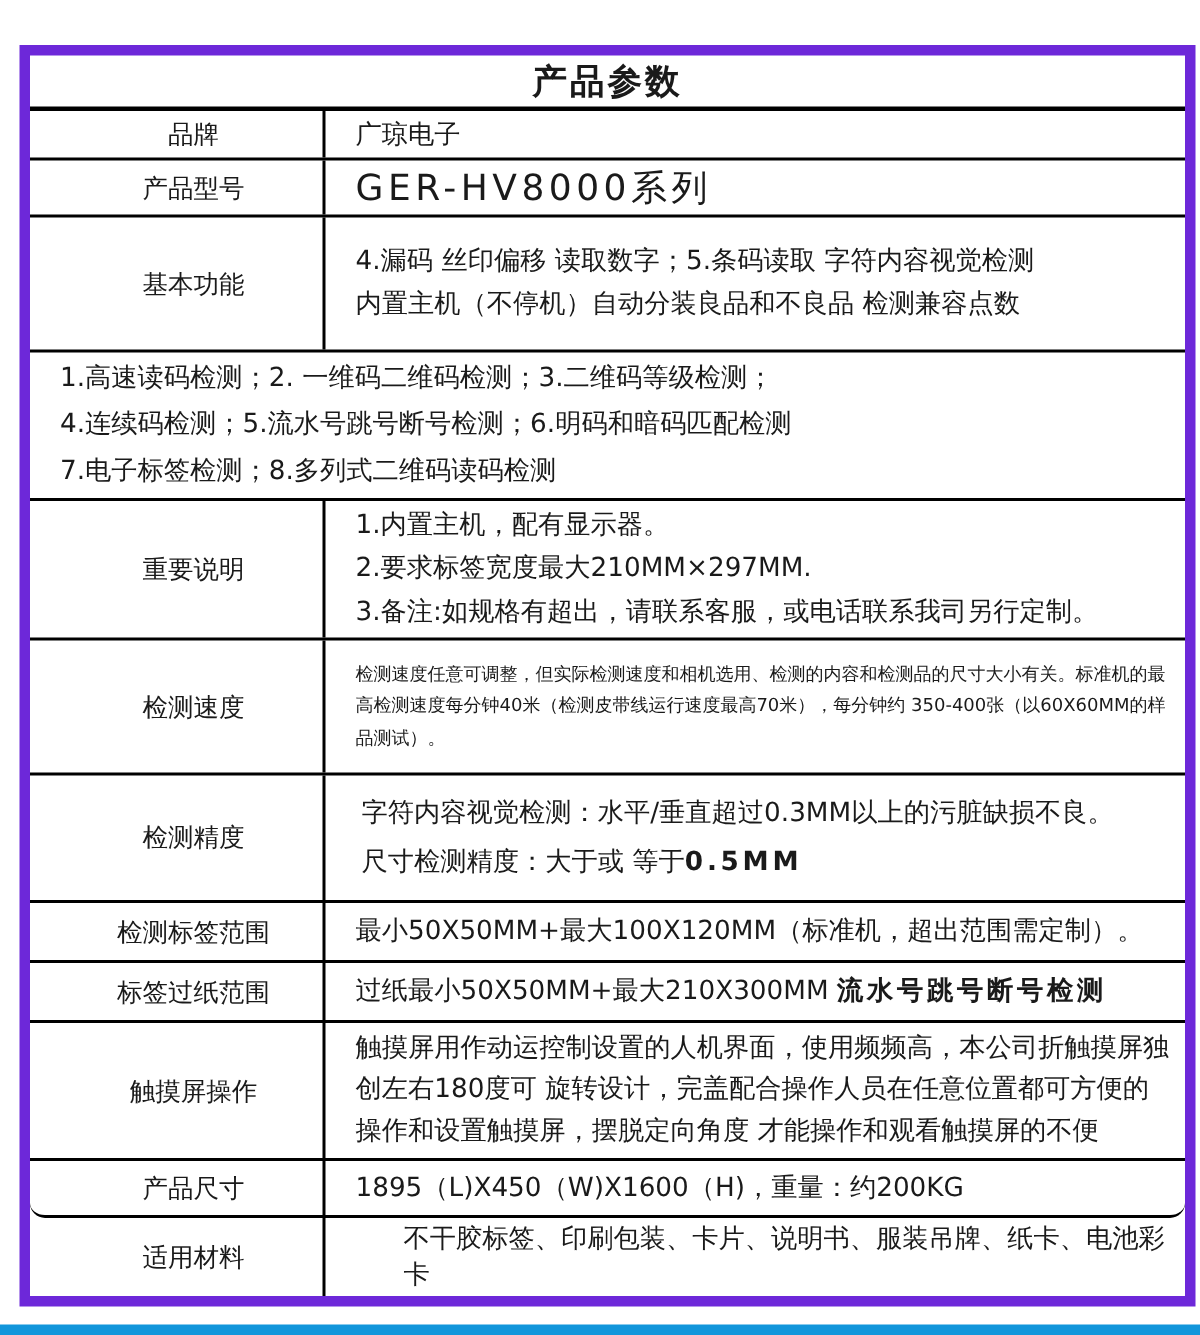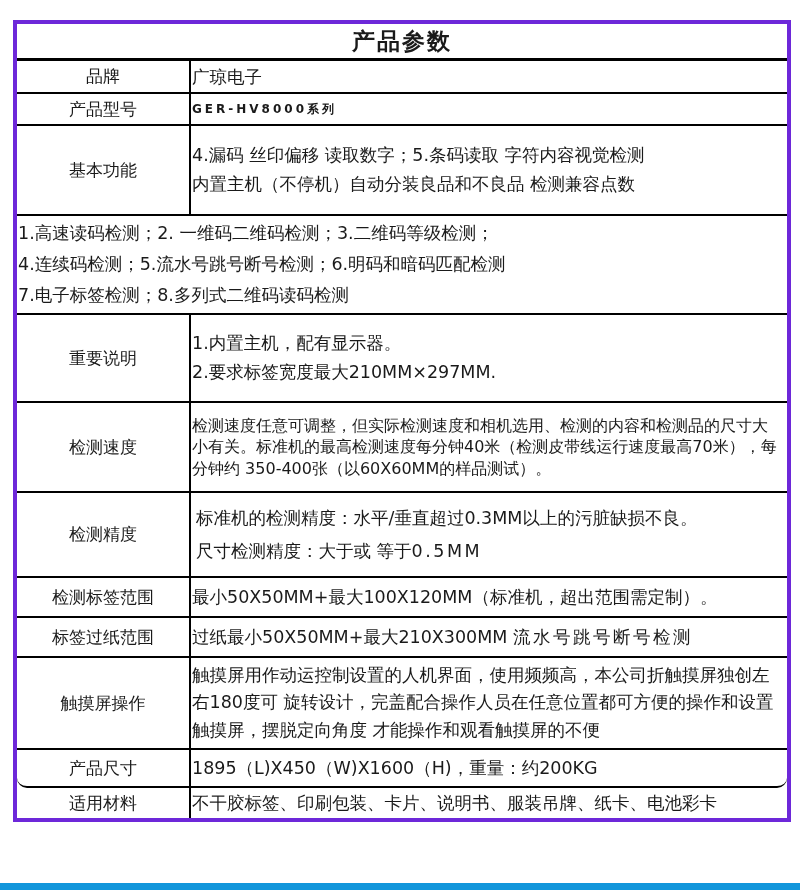--- a/index.html
+++ b/index.html
@@ -6,73 +6,74 @@
   body {
     width: 800px; height: 890px;
     background: #ffffff;
     font-family: "DejaVu Sans", "Liberation Sans", sans-serif;
     color: #1a1a1a;
     position: relative;
     overflow: hidden;
   }
   .spec-table {
     position: absolute;
-    left: 13px; top: 20px;
+    left: 13px; top: 30px;
     width: 770px;
-    border: 4px solid #6d28d9;
+    border: 7px solid #6d28d9;
     background: #fff;
   }
   .title-row {
     height: 34px;
     border-bottom: 3px solid #000;
     display: flex; align-items: center; justify-content: center;
     font-size: 23px; font-weight: bold; letter-spacing: 2px;
   }
   .row {
     display: flex;
     border-bottom: 2px solid #000;
   }
-  .row:last-child { border-bottom: none; }
+  .row:last-child { border-bottom: none; gap: 32px; }
   .label-cell {
     width: 174px; min-width: 174px;
     border-right: 2px solid #000;
     display: flex; align-items: center; justify-content: center;
     font-size: 17px;
     text-align: left;
     padding: 2px 4px;
     box-sizing: border-box;
+    margin-left: 23px;
   }
   .value-cell {
     flex: 1;
-    padding: 2px 8px 2px 1px;
+    padding: 2px 8px 2px 20px;
     box-sizing: border-box;
     display: flex; flex-direction: column; justify-content: center;
     font-size: 17.5px;
   }
   .h-brand   { min-height: 31px; }
   .h-model   { min-height: 30px; }
   .h-basic   { min-height: 88px; }
   .h-option  { min-height: 95px; }
   .h-notes   { min-height: 86px; }
   .h-speed   { min-height: 88px; }
   .h-prec    { min-height: 83px; }
   .h-range1  { min-height: 38px; }
   .h-range2  { min-height: 38px; }
   .h-touch   { min-height: 90px; }
   .h-dim     { min-height: 36px; border-radius: 10px; }
   .h-mat     { min-height: 30px; }
   .model-value {
-    font-size: 12px; font-weight: bold; letter-spacing: 3px;
+    font-size: 24px; font-weight: normal; letter-spacing: 3px;
   }
   .line3 { line-height: 29px; }
   .line3b { line-height: 31px; }
-  .para-tight { line-height: 21.5px; font-size: 16px; }
+  .para-tight { line-height: 21.5px; font-size: 12px; }
   .prec-line { line-height: 33px; padding-left: 4px; }
   .para-touch { line-height: 27.5px; }
-  .bold-spaced { font-weight: normal; letter-spacing: 2.5px; }
+  .bold-spaced { font-weight: bold; letter-spacing: 2.5px; }
   .single-line { line-height: 24px; }
   .accent-bar {
     position: absolute;
     left: 0; top: 883px;
     width: 800px; height: 7px;
   }
 </style>
 </head>
 <body>
 
@@ -108,34 +109,35 @@
       <div class="line3b">4.连续码检测；5.流水号跳号断号检测；6.明码和暗码匹配检测</div>
       <div class="line3b">7.电子标签检测；8.多列式二维码读码检测</div>
     </div>
   </div>
 
   <div class="row h-notes">
     <div class="label-cell">重要说明</div>
     <div class="value-cell">
       <div class="line3">1.内置主机，配有显示器。</div>
       <div class="line3">2.要求标签宽度最大210MM×297MM.</div>
+      <div class="line3">3.备注:如规格有超出，请联系客服，或电话联系我司另行定制。</div>
     </div>
   </div>
 
   <div class="row h-speed">
     <div class="label-cell">检测速度</div>
     <div class="value-cell">
       <div class="para-tight">检测速度任意可调整，但实际检测速度和相机选用、检测的内容和检测品的尺寸大小有关。标准机的最高检测速度每分钟40米（检测皮带线运行速度最高70米），每分钟约 350-400张（以60X60MM的样品测试）。</div>
     </div>
   </div>
 
   <div class="row h-prec">
     <div class="label-cell">检测精度</div>
     <div class="value-cell">
-      <div class="prec-line">标准机的检测精度：水平/垂直超过0.3MM以上的污脏缺损不良。</div>
+      <div class="prec-line">字符内容视觉检测：水平/垂直超过0.3MM以上的污脏缺损不良。</div>
       <div class="prec-line">
         <span>尺寸检测精度：大于或 等于</span><span class="bold-spaced">0.5MM</span>
       </div>
     </div>
   </div>
 
   <div class="row h-range1">
     <div class="label-cell">检测标签范围</div>
     <div class="value-cell">
       <span class="single-line">最小50X50MM+最大100X120MM（标准机，超出范围需定制）。</span>

